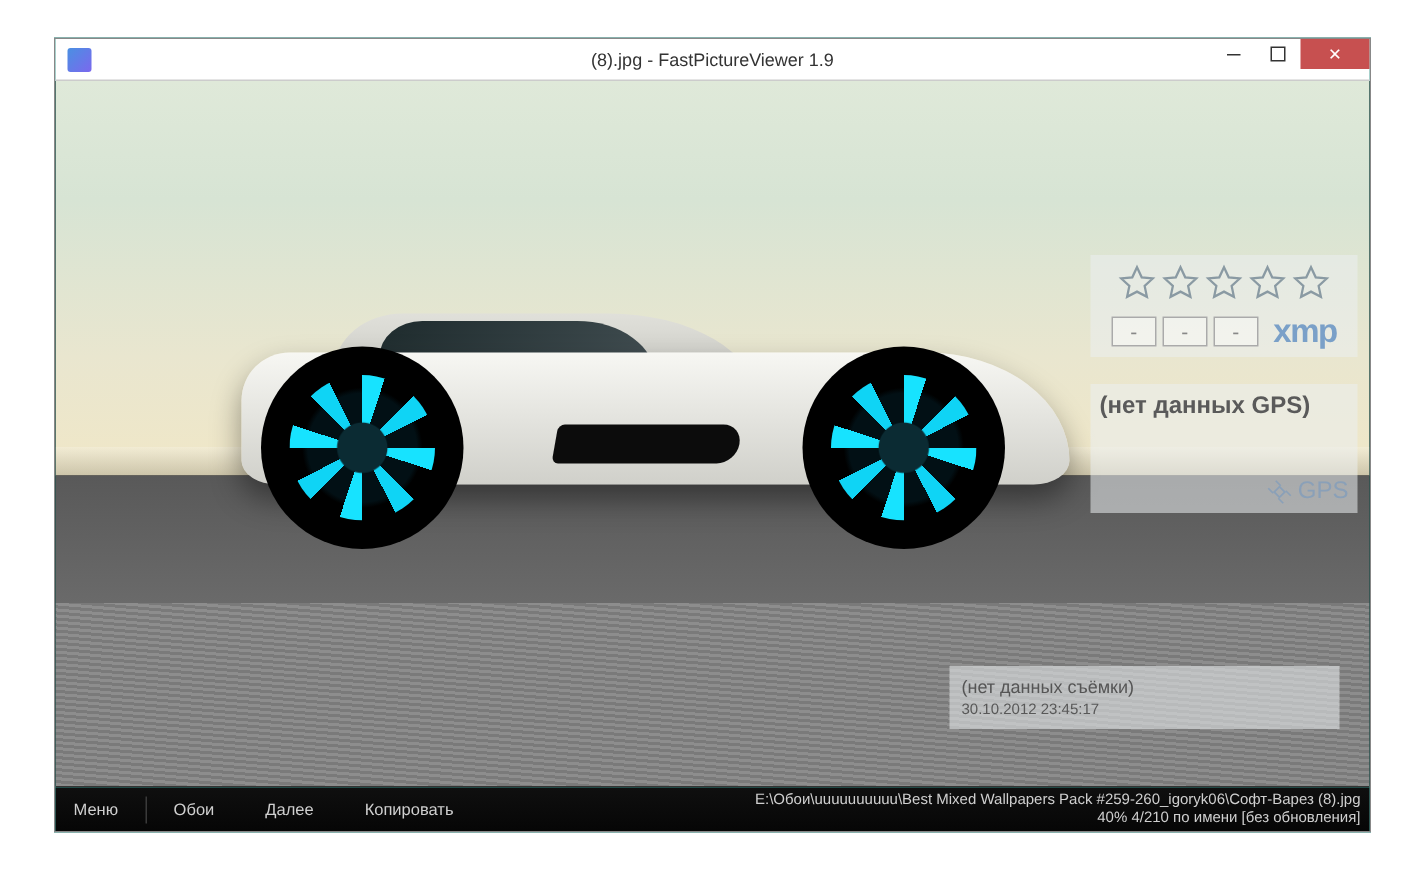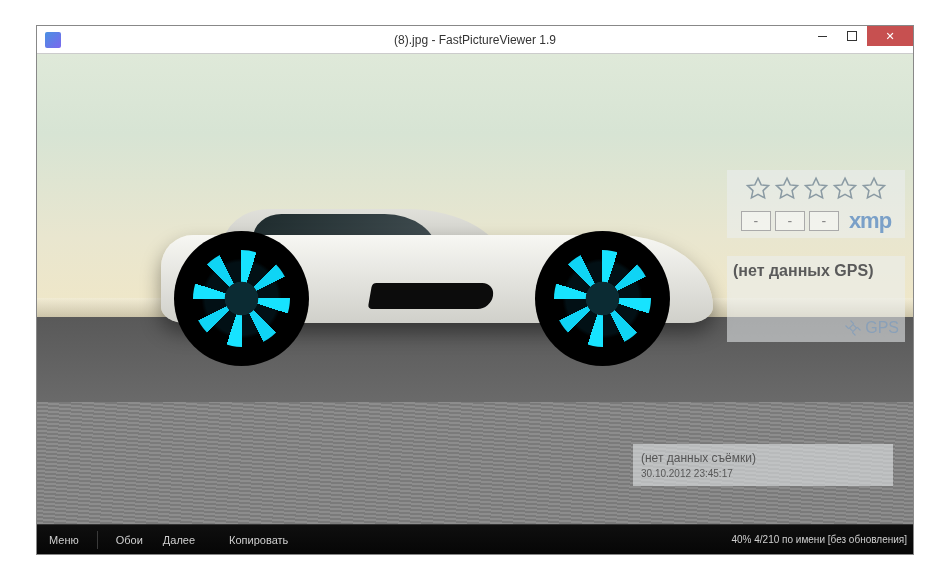--- a/index.html
+++ b/index.html
@@ -131,21 +131,22 @@
     <div class="panel exif">
       <div class="exif-title">(нет данных съёмки)</div>
       <div class="exif-line">30.10.2012 23:45:17</div>
     </div>
   </div>
 
   <div class="bottombar">
     <span class="bb-btn">Меню</span>
     <span class="menu-divider"></span>
     <span class="bb-btn">Обои</span>
-    <span class="bb-btn" style="margin-left:8px">Далее</span>
+    <span class="bb-btn" style="margin-left:22px">Далее</span>
     <span class="bb-btn" style="margin-left:22px">Копировать</span>
     <span class="bb-spacer"></span>
     <span class="bb-status">
+      <div>E:\Обои\uuuuuuuuuu\Best Mixed Wallpapers Pack #259-260_igoryk06\Софт-Варез (8).jpg</div>
       <div>40%  4/210  по имени  [без обновления]</div>
     </span>
   </div>
 </div>
 <div class="outer-shadow"></div>
 
 </body></html>

